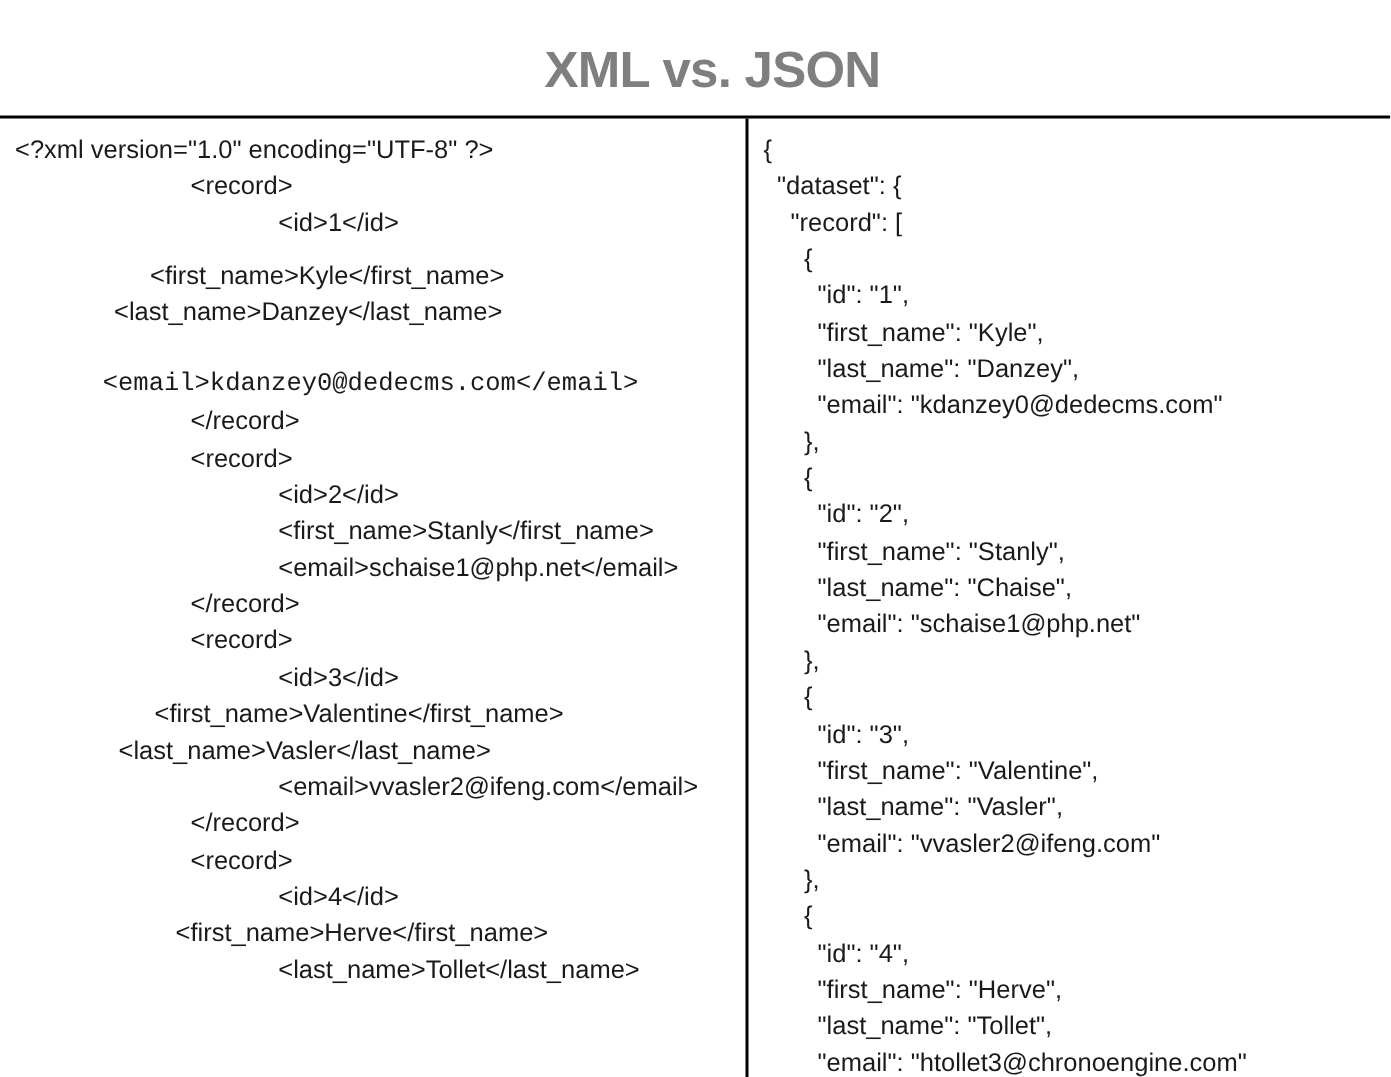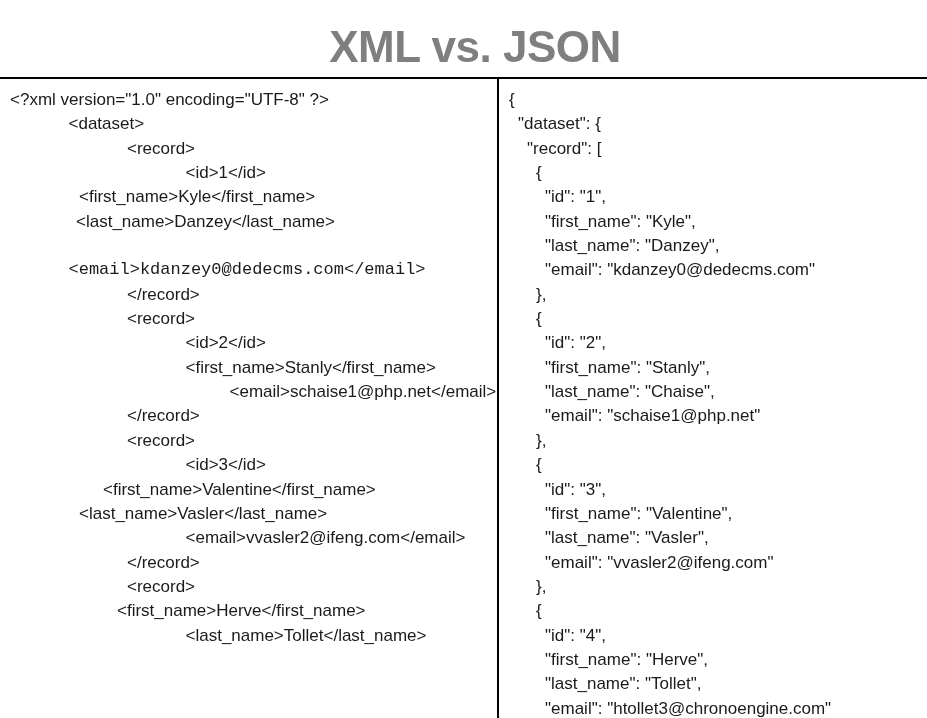--- a/index.html
+++ b/index.html
@@ -15,21 +15,21 @@
     overflow: hidden;
     font-family: "Liberation Sans", "DejaVu Sans", sans-serif;
   }
   .title-row {
     box-sizing: border-box;
     width: 910px;
     height: 69px;
     padding-top: 25px;
     padding-left: 40px;
     text-align: center;
-    font-size: 44px;
+    font-size: 34px;
     font-weight: bold;
     letter-spacing: -0.5px;
     line-height: 44px;
     color: #7f7f7f;
   }
   .divider-h {
     width: 927px;
     height: 2px;
     background: #000000;
     margin-top: 8px;
@@ -62,40 +62,40 @@
 </style>
 </head>
 <body>
 
 <div class="slide">
   <div class="title-row">XML vs. JSON</div>
   <div class="divider-h"></div>
   <div class="columns">
     <div class="col col-xml" id="xml-panel">
         <div class="code-line" style="padding-left: 10px;">&lt;?xml version="1.0" encoding="UTF-8" ?&gt;</div>
-        <div class="code-line" style="padding-left: 68.5px;">&lt;dataset&gt;</div>
         <div class="code-line" style="padding-left: 127px;">&lt;record&gt;</div>
         <div class="code-line" style="padding-left: 185.5px;">&lt;id&gt;1&lt;/id&gt;</div>
-        <div class="code-line" style="padding-left: 79px;">&lt;first_name&gt;Kyle&lt;/first_name&gt;</div>
+        <div class="code-line" style="padding-left: 100px; margin-top: 11px;">&lt;first_name&gt;Kyle&lt;/first_name&gt;</div>
         <div class="code-line" style="padding-left: 76px;">&lt;last_name&gt;Danzey&lt;/last_name&gt;</div>
         <div class="code-line" style="padding-left: 10px;">&nbsp;</div>
         <div class="code-line" style="padding-left: 68.5px; font-family: Liberation Mono, monospace;">&lt;email&gt;kdanzey0@dedecms.com&lt;/email&gt;</div>
         <div class="code-line" style="padding-left: 127px;">&lt;/record&gt;</div>
         <div class="code-line" style="padding-left: 127px;">&lt;record&gt;</div>
         <div class="code-line" style="padding-left: 185.5px;">&lt;id&gt;2&lt;/id&gt;</div>
         <div class="code-line" style="padding-left: 185.5px;">&lt;first_name&gt;Stanly&lt;/first_name&gt;</div>
-        <div class="code-line" style="padding-left: 185.5px; margin-left: 44px;">&lt;email&gt;schaise1@php.net&lt;/email&gt;</div>
+        <div class="code-line" style="padding-left: 185.5px;">&lt;email&gt;schaise1@php.net&lt;/email&gt;</div>
         <div class="code-line" style="padding-left: 127px;">&lt;/record&gt;</div>
         <div class="code-line" style="padding-left: 127px;">&lt;record&gt;</div>
         <div class="code-line" style="padding-left: 185.5px;">&lt;id&gt;3&lt;/id&gt;</div>
         <div class="code-line" style="padding-left: 103px;">&lt;first_name&gt;Valentine&lt;/first_name&gt;</div>
         <div class="code-line" style="padding-left: 79px;">&lt;last_name&gt;Vasler&lt;/last_name&gt;</div>
         <div class="code-line" style="padding-left: 185.5px;">&lt;email&gt;vvasler2@ifeng.com&lt;/email&gt;</div>
         <div class="code-line" style="padding-left: 127px;">&lt;/record&gt;</div>
         <div class="code-line" style="padding-left: 127px;">&lt;record&gt;</div>
+        <div class="code-line" style="padding-left: 185.5px;">&lt;id&gt;4&lt;/id&gt;</div>
         <div class="code-line" style="padding-left: 117px;">&lt;first_name&gt;Herve&lt;/first_name&gt;</div>
         <div class="code-line" style="padding-left: 185.5px;">&lt;last_name&gt;Tollet&lt;/last_name&gt;</div>
       </div>
     <div class="divider-v"></div>
     <div class="col col-json" id="json-panel">
         <div class="code-line" style="padding-left: 10px;">{</div>
         <div class="code-line" style="padding-left: 19px;">"dataset": {</div>
         <div class="code-line" style="padding-left: 28px;">"record": [</div>
         <div class="code-line" style="padding-left: 37px;">{</div>
         <div class="code-line" style="padding-left: 46px;">"id": "1",</div>

